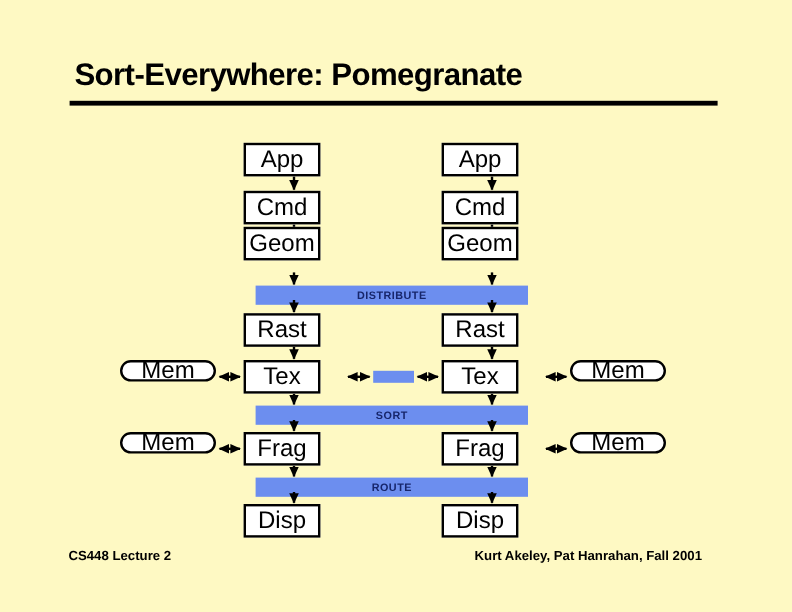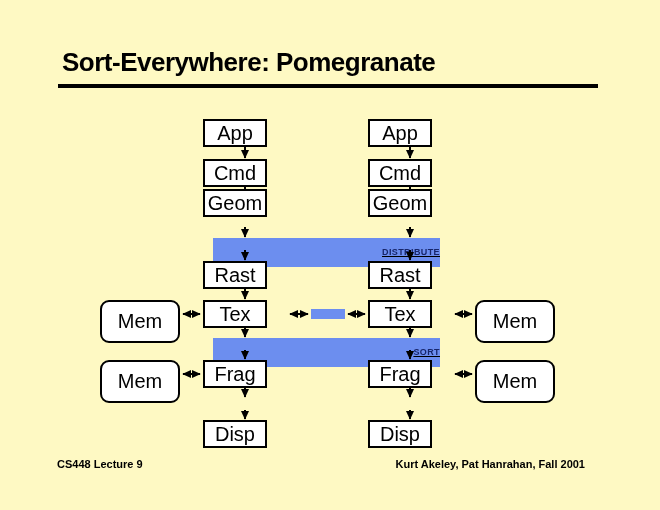--- a/index.html
+++ b/index.html
@@ -15,25 +15,25 @@
   .title-rule {
     position:absolute; left:58px; top:84px; width:540px; height:4px; background:#000;
   }
   .pbox {
     position:absolute; width:64px; height:28px; box-sizing:border-box;
     border:2px solid #000; background:#fff;
     display:flex; align-items:center; justify-content:center;
     font-size:20px; font-weight:500; color:#000;
   }
   .membox {
-    width:80px; height:43px; border-radius:9px;
+    width:80px; height:18px; border-radius:9px;
   }
   .bar {
-    position:absolute; left:213px; width:227px; height:29px; background:#6C8EEF;
-    display:flex; align-items:center; justify-content:flex-end;text-decoration:underline;
+    position:absolute; left:213px; width:227px; height:16px; background:#6C8EEF;
+    display:flex; align-items:center; justify-content:center;
   }
   .bar-label {
     font-size:9px; font-weight:bold; color:#17266B; letter-spacing:0.4px;
     line-height:1;
   }
   .minibar {
     position:absolute; left:311px; top:309px; width:34px; height:10px; background:#6C8EEF;
   }
   .arrows { position:absolute; left:0; top:0; pointer-events:none; }
   .arrows line { stroke:#000; stroke-width:2; }
@@ -69,20 +69,23 @@
 <div class="slide">
 
   <div class="title">Sort-Everywhere: Pomegranate</div>
   <div class="title-rule"></div>
 
   <div class="bar bar-distribute">
     <span class="bar-label">DISTRIBUTE</span>
   </div>
   <div class="bar bar-sort">
     <span class="bar-label">SORT</span>
+  </div>
+  <div class="bar bar-route">
+    <span class="bar-label">ROUTE</span>
   </div>
   <div class="minibar"></div>
 
   <svg class="arrows" width="660" height="510" viewBox="0 0 660 510">
     <defs>
       <marker id="mEnd" markerUnits="userSpaceOnUse" markerWidth="10" markerHeight="10" refX="8" refY="5" orient="auto">
         <path d="M0,1 L8.8,5 L0,9 Z" fill="#000"></path>
       </marker>
       <marker id="mStart" markerUnits="userSpaceOnUse" markerWidth="10" markerHeight="10" refX="8" refY="5" orient="auto-start-reverse">
         <path d="M0,1 L8.8,5 L0,9 Z" fill="#000"></path>
@@ -137,16 +140,16 @@
   <div class="pbox col-r row-rast">Rast</div>
   <div class="pbox col-r row-tex">Tex</div>
   <div class="pbox col-r row-frag">Frag</div>
   <div class="pbox col-r row-disp">Disp</div>
 
   <div class="pbox membox mem-l row-mem1">Mem</div>
   <div class="pbox membox mem-r row-mem1">Mem</div>
   <div class="pbox membox mem-l row-mem2">Mem</div>
   <div class="pbox membox mem-r row-mem2">Mem</div>
 
-  <div class="footer left">CS448 Lecture 9</div>
+  <div class="footer left">CS448 Lecture 2</div>
   <div class="footer right">Kurt Akeley, Pat Hanrahan, Fall 2001</div>
 
 </div>
 
 </body></html>

